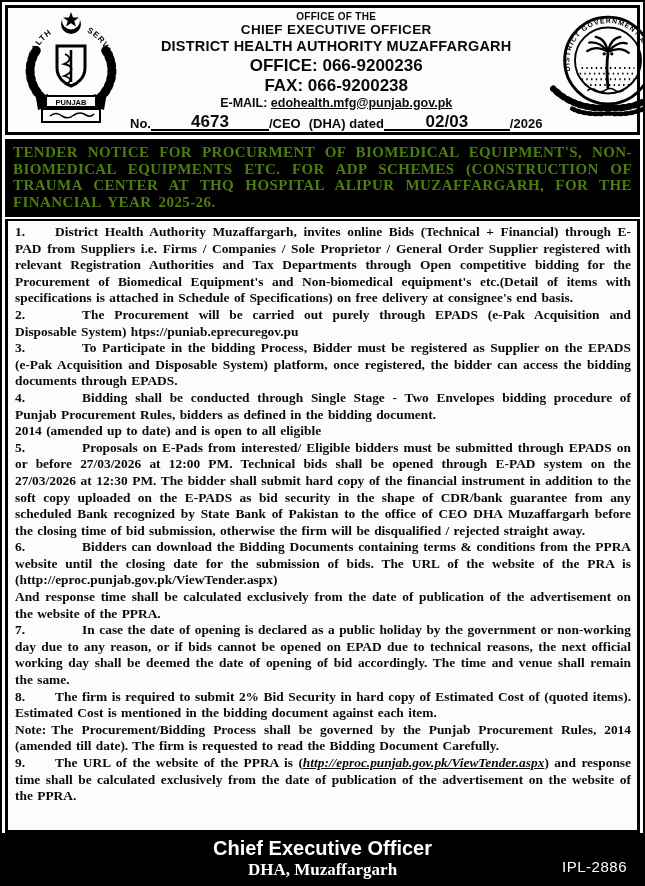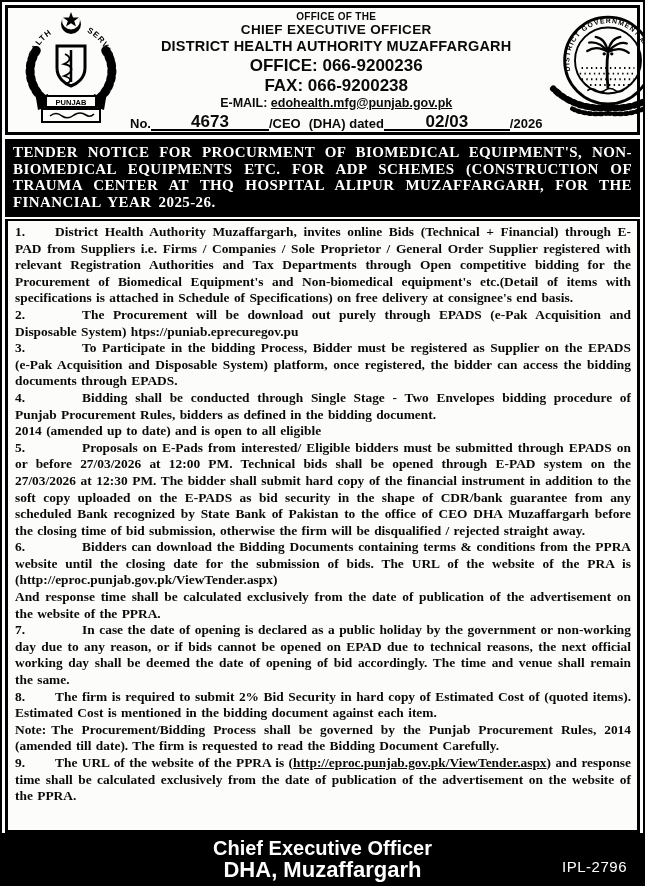--- a/index.html
+++ b/index.html
@@ -26,45 +26,45 @@
   .ref-line { margin-top:5px; font-size:13px; white-space:nowrap; }
   .ref-fill {
     display:inline-block; border-bottom:2px solid #000; text-align:center;
     font-size:17px; line-height:14px; vertical-align:bottom;
   }
   .ref-fill.no { width:118px; }
   .ref-fill.dt { width:126px; }
   .ref-sep { display:inline-block; width:8px; }
   
   .banner {
-    margin-top:4px; background:#000; color:#ffffff; padding:5px 8px 7px;
+    margin-top:4px; background:#000; color:#4d7c0f; padding:5px 8px 7px;
     font-weight:bold; font-size:15px; line-height:16.5px;
     text-align:justify; letter-spacing:.4px; word-spacing:3px; flex-shrink:0;
   }
   
   .body-box {
     border:3px solid #000; border-top-width:2px; margin-top:2px;
     padding:3px 6px 4px 7px; flex:1; overflow:hidden;
     font-weight:bold; font-size:13.4px; line-height:16.6px;
     text-align:justify; word-spacing:1px;
   }
   .body-box p { margin:0; }
   .pnum { display:inline; }
   .tab-s { display:inline-block; width:30px; }
   .tab-l { display:inline-block; width:57px; }
   .tab-0 { display:inline-block; width:5px; }
-  .url-underline { text-decoration:underline; }
+  .url-underline { text-decoration:underline;font-style:italic; }
   
   .footer {
     flex-shrink:0; background:#000; color:#fff; height:51px; margin:0 -3px;
     text-align:center; position:relative; padding-top:4px;
     font-family:"Liberation Sans",sans-serif; font-weight:bold;
   }
   .f1 { font-size:20px; line-height:22px; }
-  .f2 { font-size:22px; line-height:21px; }
+  .f2 { font-size:17px; line-height:21px;font-family:Liberation Serif, serif; }
   .ipl { position:absolute; right:16px; bottom:9px; font-size:15px; font-weight:500; letter-spacing:.5px; }
   svg text { font-family:"Liberation Sans",sans-serif; }
 </style>
 </head>
 <body>
 
 <div class="page">
 
   <div class="header-box">
 
@@ -134,32 +134,32 @@
         <path d="M70,104 C90,106 112,100 128,84" fill="none" stroke="#000" stroke-width="7" stroke-dasharray="3 4" stroke-linecap="round"></path>
         <path d="M70,110 C55,112 40,110 30,104 M70,110 C85,112 100,110 110,104" fill="none" stroke="#000" stroke-width="5" stroke-dasharray="2.5 3.5" stroke-linecap="round"></path>
       </svg>
     </div>
   </div>
 
   <div class="banner">TENDER NOTICE FOR PROCURMENT OF BIOMEDICAL EQUIPMENT'S, NON-BIOMEDICAL EQUIPMENTS ETC. FOR ADP SCHEMES (CONSTRUCTION OF TRAUMA CENTER AT THQ HOSPITAL ALIPUR MUZAFFARGARH, FOR THE FINANCIAL YEAR 2025-26.</div>
 
   <div class="body-box">
     <p><span class="pnum">1.</span><span class="tab-s"></span><span>District Health Authority Muzaffargarh, invites online Bids (Technical + Financial) through E-PAD from Suppliers i.e. Firms / Companies / Sole Proprietor / General Order Supplier registered with relevant Registration Authorities and Tax Departments through Open competitive bidding for the Procurement of Biomedical Equipment's and Non-biomedical equipment's etc.(Detail of items with specifications is attached in Schedule of Specifications) on free delivery at consignee's end basis.</span></p>
-    <p><span class="pnum">2.</span><span class="tab-l"></span><span>The Procurement will be download out purely through EPADS (e-Pak Acquisition and Disposable System) htps://puniab.eprecuregov.pu</span></p>
+    <p><span class="pnum">2.</span><span class="tab-l"></span><span>The Procurement will be carried out purely through EPADS (e-Pak Acquisition and Disposable System) htps://puniab.eprecuregov.pu</span></p>
     <p><span class="pnum">3.</span><span class="tab-l"></span><span>To Participate in the bidding Process, Bidder must be registered as Supplier on the EPADS (e-Pak Acquisition and Disposable System) platform, once registered, the bidder can access the bidding documents through EPADS.</span></p>
     <p><span class="pnum">4.</span><span class="tab-l"></span><span>Bidding shall be conducted through Single Stage - Two Envelopes bidding procedure of Punjab Procurement Rules, bidders as defined in the bidding document.</span></p>
     <p><span>2014 (amended up to date) and is open to all eligible</span></p>
     <p><span class="pnum">5.</span><span class="tab-l"></span><span>Proposals on E-Pads from interested/ Eligible bidders must be submitted through EPADS on or before 27/03/2026 at 12:00 PM. Technical bids shall be opened through E-PAD system on the 27/03/2026 at 12:30 PM. The bidder shall submit hard copy of the financial instrument in addition to the soft copy uploaded on the E-PADS as bid security in the shape of CDR/bank guarantee from any scheduled Bank recognized by State Bank of Pakistan to the office of CEO DHA Muzaffargarh before the closing time of bid submission, otherwise the firm will be disqualified / rejected straight away.</span></p>
     <p><span class="pnum">6.</span><span class="tab-l"></span><span>Bidders can download the Bidding Documents containing terms &amp; conditions from the PPRA website until the closing date for the submission of bids. The URL of the website of the PRA is (http://eproc.punjab.gov.pk/ViewTender.aspx)</span></p>
     <p><span>And response time shall be calculated exclusively from the date of publication of the advertisement on the website of the PPRA.</span></p>
     <p><span class="pnum">7.</span><span class="tab-l"></span><span>In case the date of opening is declared as a public holiday by the government or non-working day due to any reason, or if bids cannot be opened on EPAD due to technical reasons, the next official working day shall be deemed the date of opening of bid accordingly. The time and venue shall remain the same.</span></p>
     <p><span class="pnum">8.</span><span class="tab-s"></span><span>The firm is required to submit 2% Bid Security in hard copy of Estimated Cost of (quoted items). Estimated Cost is mentioned in the bidding document against each item.</span></p>
     <p><span class="pnum">Note:</span><span class="tab-0"></span><span>The Procurement/Bidding Process shall be governed by the Punjab Procurement Rules, 2014 (amended till date). The firm is requested to read the Bidding Document Carefully.</span></p>
     <p><span class="pnum">9.</span><span class="tab-s"></span><span>The URL of the website of the PPRA is (</span><span class="url-underline">http://eproc.punjab.gov.pk/ViewTender.aspx</span><span>) and response time shall be calculated exclusively from the date of publication of the advertisement on the website of the PPRA.</span></p>
   </div>
 
   <div class="footer">
     <div class="f1">Chief Executive Officer</div>
     <div class="f2">DHA, Muzaffargarh</div>
-    <div class="ipl">IPL-2796</div>
+    <div class="ipl">IPL-2886</div>
   </div>
 
 </div>
 
 </body></html>

